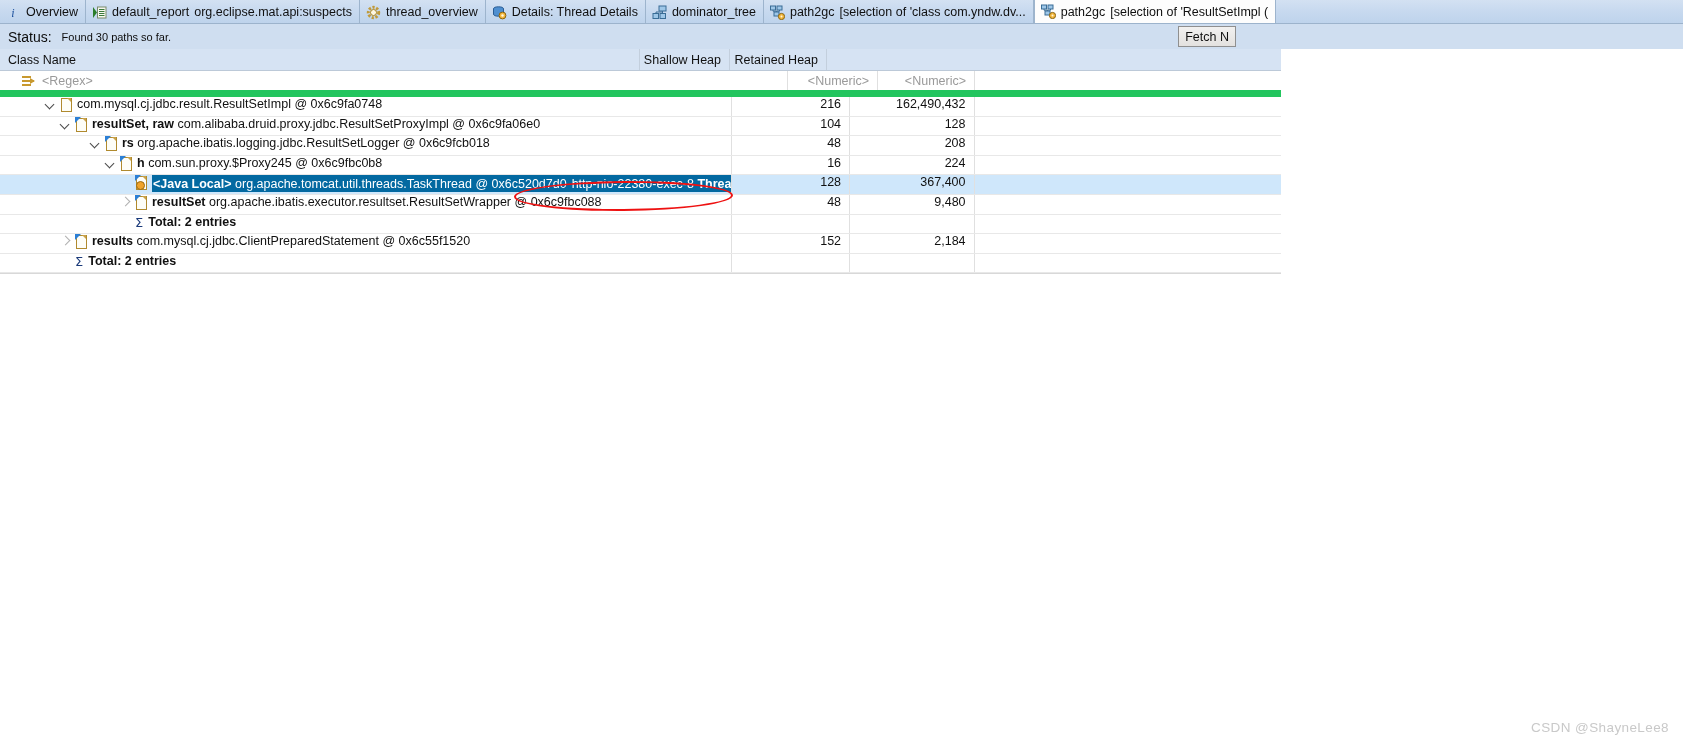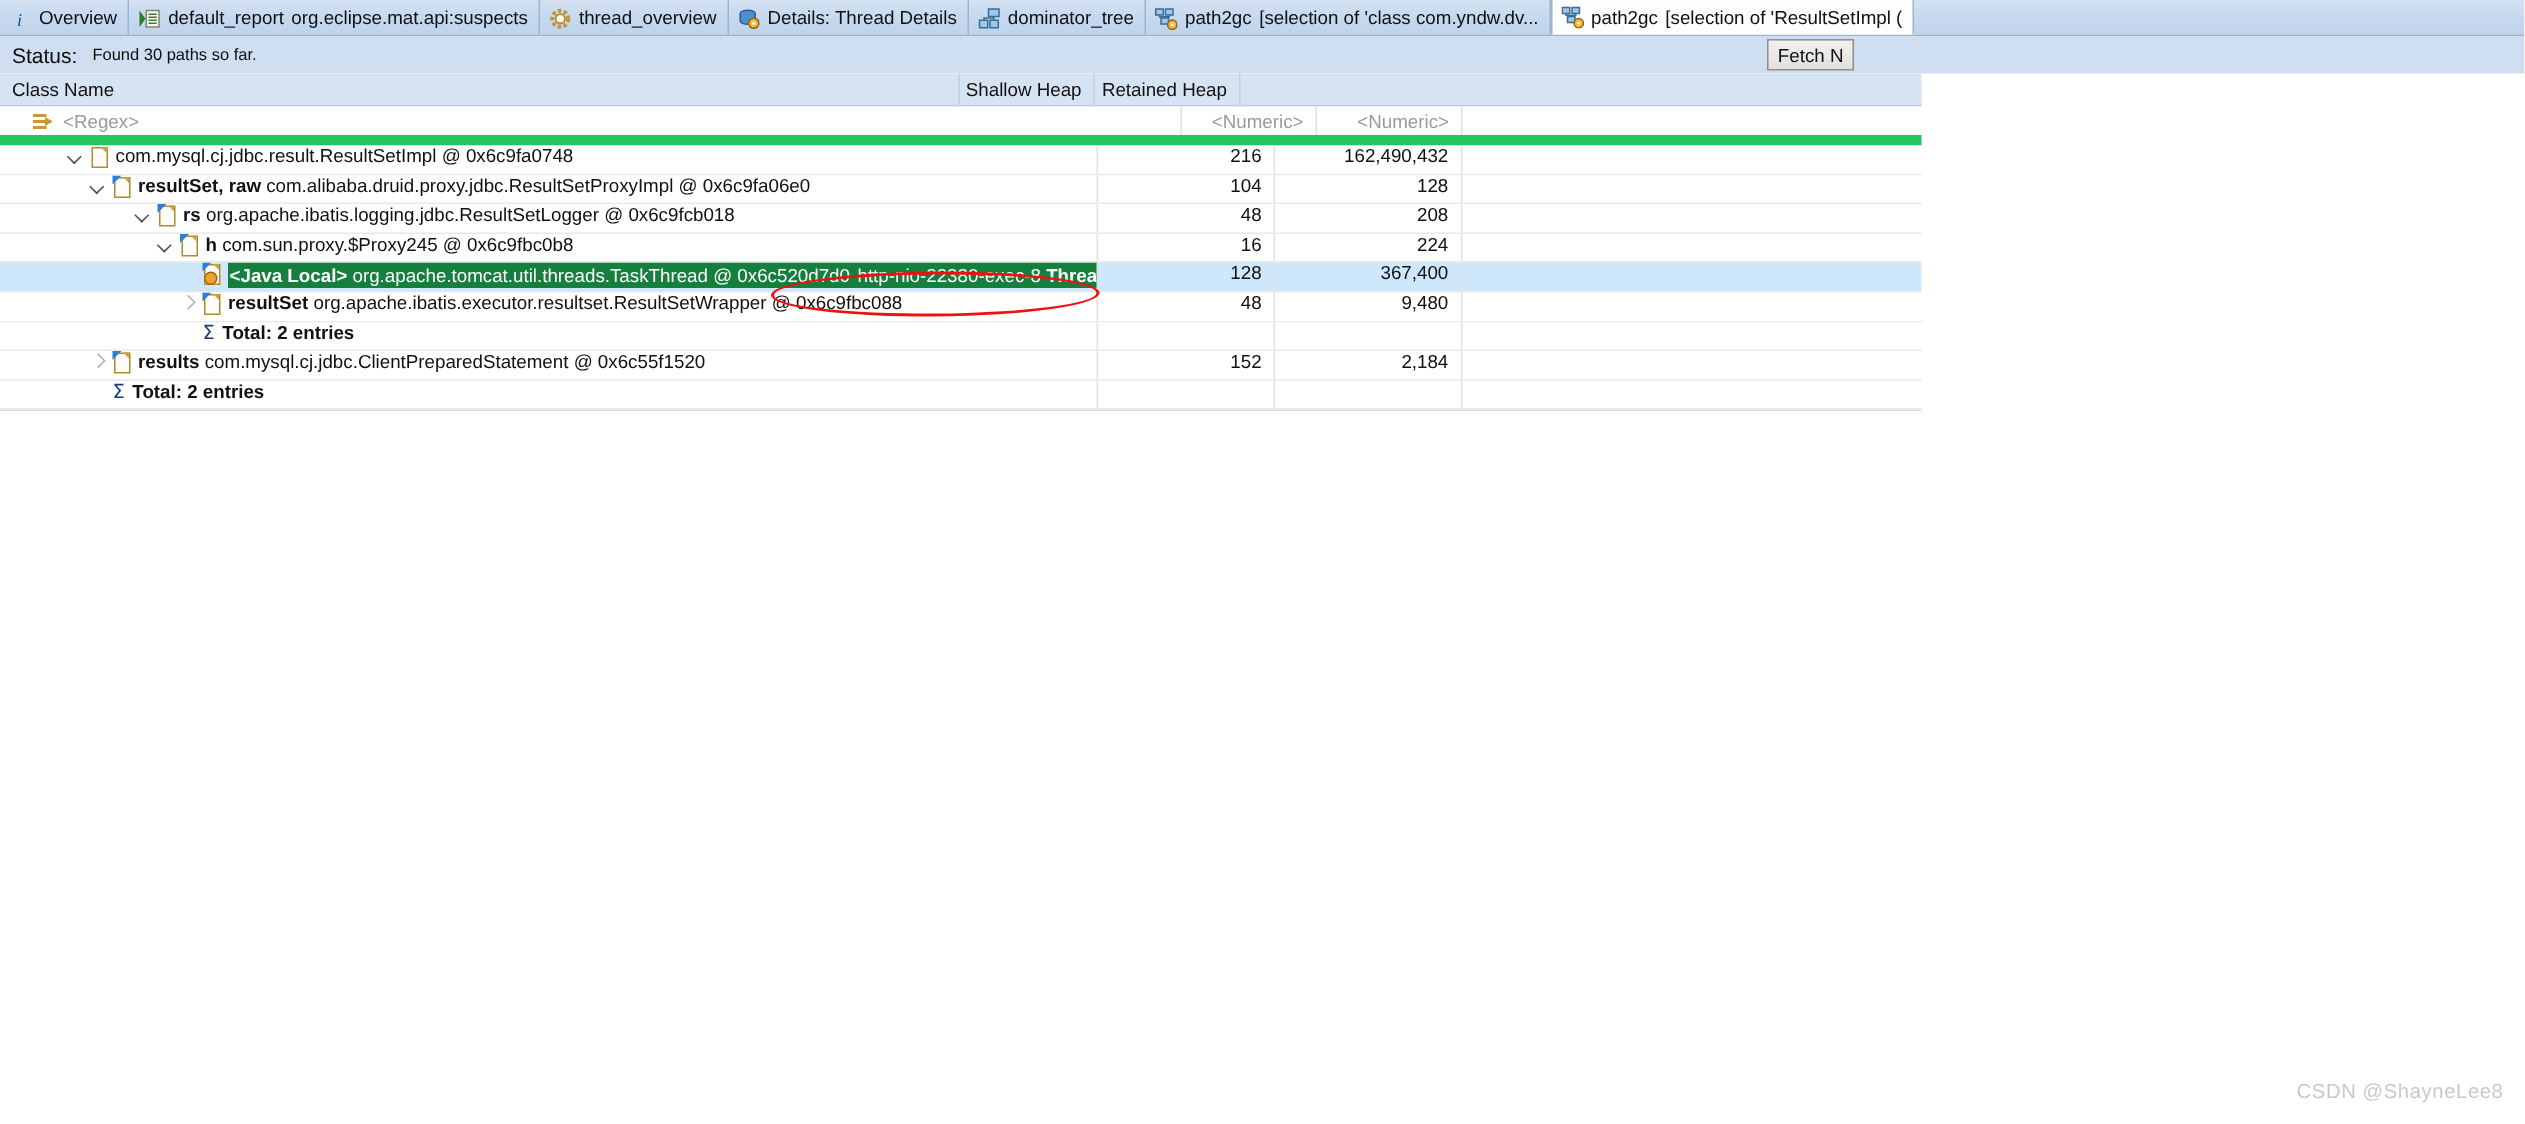--- a/index.html
+++ b/index.html
@@ -127,21 +127,21 @@
   .sigma { font-size:13px; color:#1a3a7a; font-family:"DejaVu Sans", sans-serif; margin-right:5px; }
   .regexicon { width:14px; height:13px; position:relative; display:inline-block; flex:0 0 auto;}
   .regexicon i { position:absolute; left:0; height:1.5px; background:#c8992f; }
   .regexicon i:nth-child(1){ top:2px; width:9px;}
   .regexicon i:nth-child(2){ top:6px; width:12px;}
   .regexicon i:nth-child(3){ top:10px; width:9px;}
   .regexicon i:nth-child(2)::after{ content:""; position:absolute; right:-1px; top:-2.5px; border-left:5px solid #c8992f; border-top:3px solid transparent; border-bottom:3px solid transparent;}
 
   .bold { font-weight:bold; }
   .selnode {
-    background:#15803d; color:#ffffff; height:17px; display:inline-flex; align-items:center;
+    background:#0369a1; color:#ffffff; height:17px; display:inline-flex; align-items:center;
     padding:0 3px 0 1px; box-sizing:border-box;
   }
   .selnode .sep { display:inline-block; width:5px; }
 
   
   .redoval {
     position:absolute; left:514px; top:181px; width:215px; height:26px;
     border:2.6px solid #ee1111;
     border-radius:50% / 50%;
     pointer-events:none;

